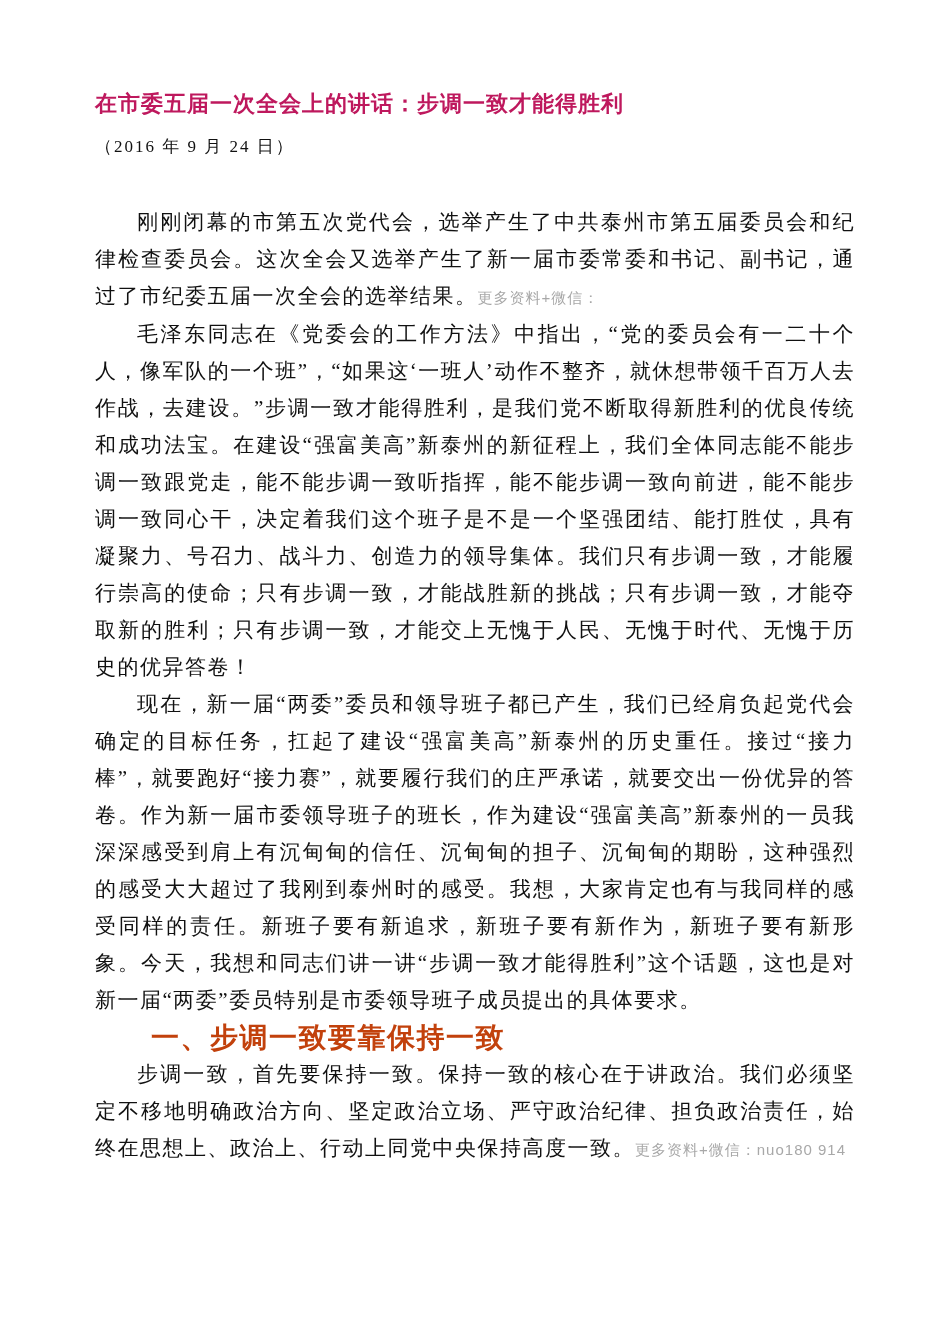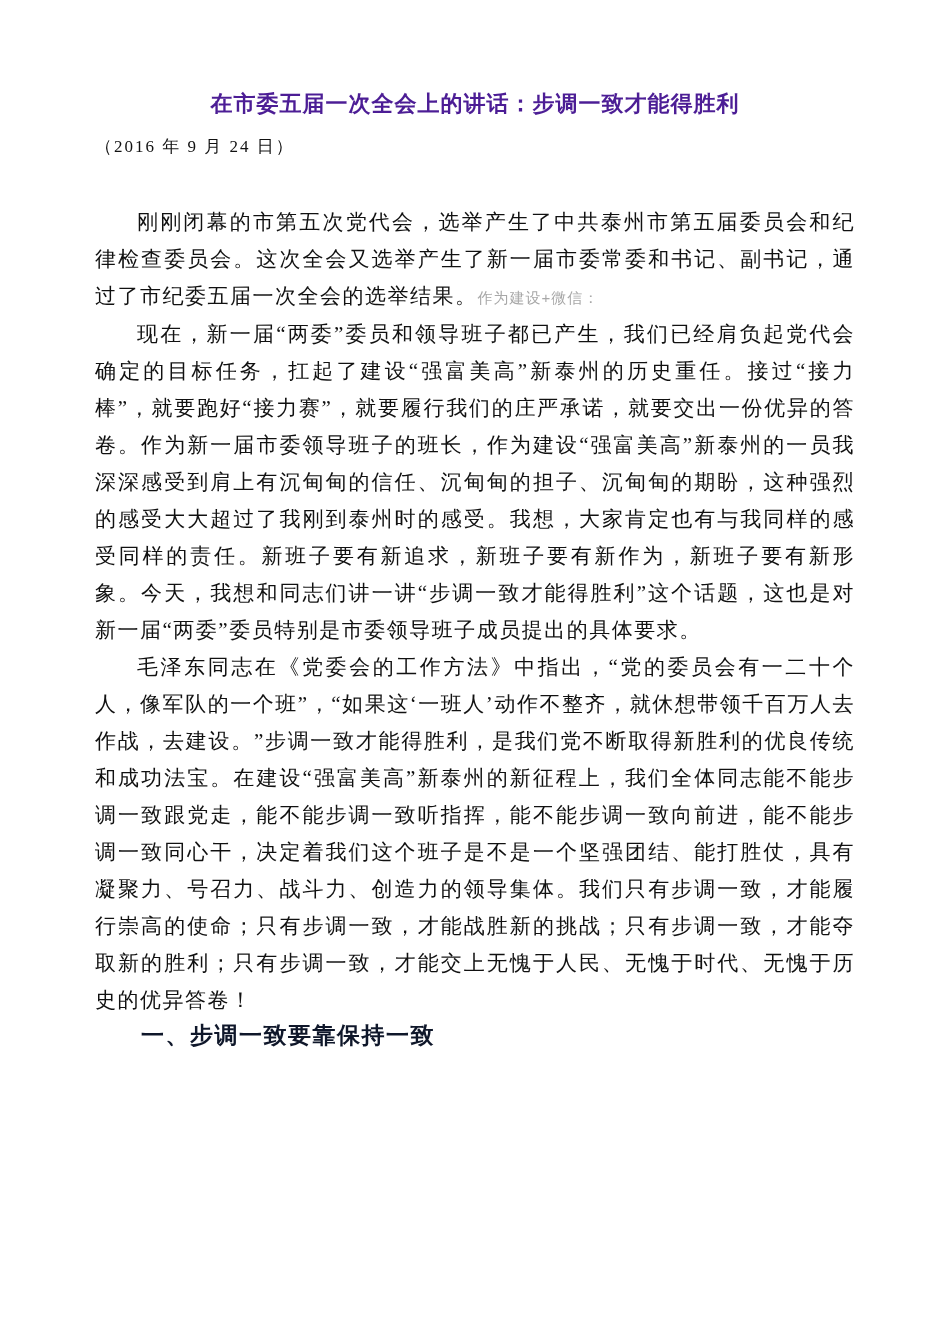--- a/index.html
+++ b/index.html
@@ -13,24 +13,24 @@
   }
   .page {
     width: 950px;
     height: 1344px;
     padding: 88px 95px 0 95px;
     background: #ffffff;
   }
   .doc-title {
     font-size: 22px;
     font-weight: bold;
-    text-align: center;
+    text-align: left;
     letter-spacing: 1px;
     line-height: 32px;
-    color: #4c1d95;
+    color: #be185d;
   }
   .doc-date {
     font-size: 17px;
     text-align: left;
     letter-spacing: 2px;
     line-height: 26px;
     margin-top: 14px;
     color: #111111;
   }
   .doc-body {
@@ -38,51 +38,52 @@
   }
   .para {
     font-size: 21px;
     line-height: 37px;
     letter-spacing: 1.5px;
     text-align: justify;
     text-indent: 2em;
     color: #111111;
   }
   .section-heading {
-    font-size: 23px;
+    font-size: 28px;
     line-height: 37px;
     letter-spacing: 1.5px;
     font-weight: bold;
     text-indent: 2em;
-    font-family: Liberation Mono, monospace;
-    color: #0f172a;
+    font-family: Liberation Serif, serif;
+    color: #c2410c;
   }
   .wm {
     color: #a8a8a8;
     font-size: 15px;
     letter-spacing: 1px;
     font-family: "Liberation Sans", "DejaVu Sans", sans-serif;
   }
 </style>
 </head>
 <body>
 
 <div class="page">
 
   <h1 class="doc-title">在市委五届一次全会上的讲话：步调一致才能得胜利</h1>
 
   <div class="doc-date">（2016 年 9 月 24 日）</div>
 
   <div class="doc-body">
 
-    <p class="para"><span>刚刚闭幕的市第五次党代会，选举产生了中共泰州市第五届委员会和纪律检查委员会。这次全会又选举产生了新一届市委常委和书记、副书记，通过了市纪委五届一次全会的选举结果。</span><span class="wm">作为建设+微信：</span></p>
+    <p class="para"><span>刚刚闭幕的市第五次党代会，选举产生了中共泰州市第五届委员会和纪律检查委员会。这次全会又选举产生了新一届市委常委和书记、副书记，通过了市纪委五届一次全会的选举结果。</span><span class="wm">更多资料+微信：</span></p>
+
+    <p class="para"><span>毛泽东同志在《党委会的工作方法》中指出，“党的委员会有一二十个人，像军队的一个班”，“如果这‘一班人’动作不整齐，就休想带领千百万人去作战，去建设。”步调一致才能得胜利，是我们党不断取得新胜利的优良传统和成功法宝。在建设“强富美高”新泰州的新征程上，我们全体同志能不能步调一致跟党走，能不能步调一致听指挥，能不能步调一致向前进，能不能步调一致同心干，决定着我们这个班子是不是一个坚强团结、能打胜仗，具有凝聚力、号召力、战斗力、创造力的领导集体。我们只有步调一致，才能履行崇高的使命；只有步调一致，才能战胜新的挑战；只有步调一致，才能夺取新的胜利；只有步调一致，才能交上无愧于人民、无愧于时代、无愧于历史的优异答卷！</span></p>
 
     <p class="para"><span>现在，新一届“两委”委员和领导班子都已产生，我们已经肩负起党代会确定的目标任务，扛起了建设“强富美高”新泰州的历史重任。接过“接力棒”，就要跑好“接力赛”，就要履行我们的庄严承诺，就要交出一份优异的答卷。作为新一届市委领导班子的班长，作为建设“强富美高”新泰州的一员我深深感受到肩上有沉甸甸的信任、沉甸甸的担子、沉甸甸的期盼，这种强烈的感受大大超过了我刚到泰州时的感受。我想，大家肯定也有与我同样的感受同样的责任。新班子要有新追求，新班子要有新作为，新班子要有新形象。今天，我想和同志们讲一讲“步调一致才能得胜利”这个话题，这也是对新一届“两委”委员特别是市委领导班子成员提出的具体要求。</span></p>
 
-    <p class="para"><span>毛泽东同志在《党委会的工作方法》中指出，“党的委员会有一二十个人，像军队的一个班”，“如果这‘一班人’动作不整齐，就休想带领千百万人去作战，去建设。”步调一致才能得胜利，是我们党不断取得新胜利的优良传统和成功法宝。在建设“强富美高”新泰州的新征程上，我们全体同志能不能步调一致跟党走，能不能步调一致听指挥，能不能步调一致向前进，能不能步调一致同心干，决定着我们这个班子是不是一个坚强团结、能打胜仗，具有凝聚力、号召力、战斗力、创造力的领导集体。我们只有步调一致，才能履行崇高的使命；只有步调一致，才能战胜新的挑战；只有步调一致，才能夺取新的胜利；只有步调一致，才能交上无愧于人民、无愧于时代、无愧于历史的优异答卷！</span></p>
-
     <h2 class="section-heading">一、步调一致要靠保持一致</h2>
 
+    <p class="para"><span>步调一致，首先要保持一致。保持一致的核心在于讲政治。我们必须坚定不移地明确政治方向、坚定政治立场、严守政治纪律、担负政治责任，始终在思想上、政治上、行动上同党中央保持高度一致。</span><span class="wm">更多资料+微信：nuo180 914</span></p>
 
 
   </div>
 
 </div>
 
 </body></html>

